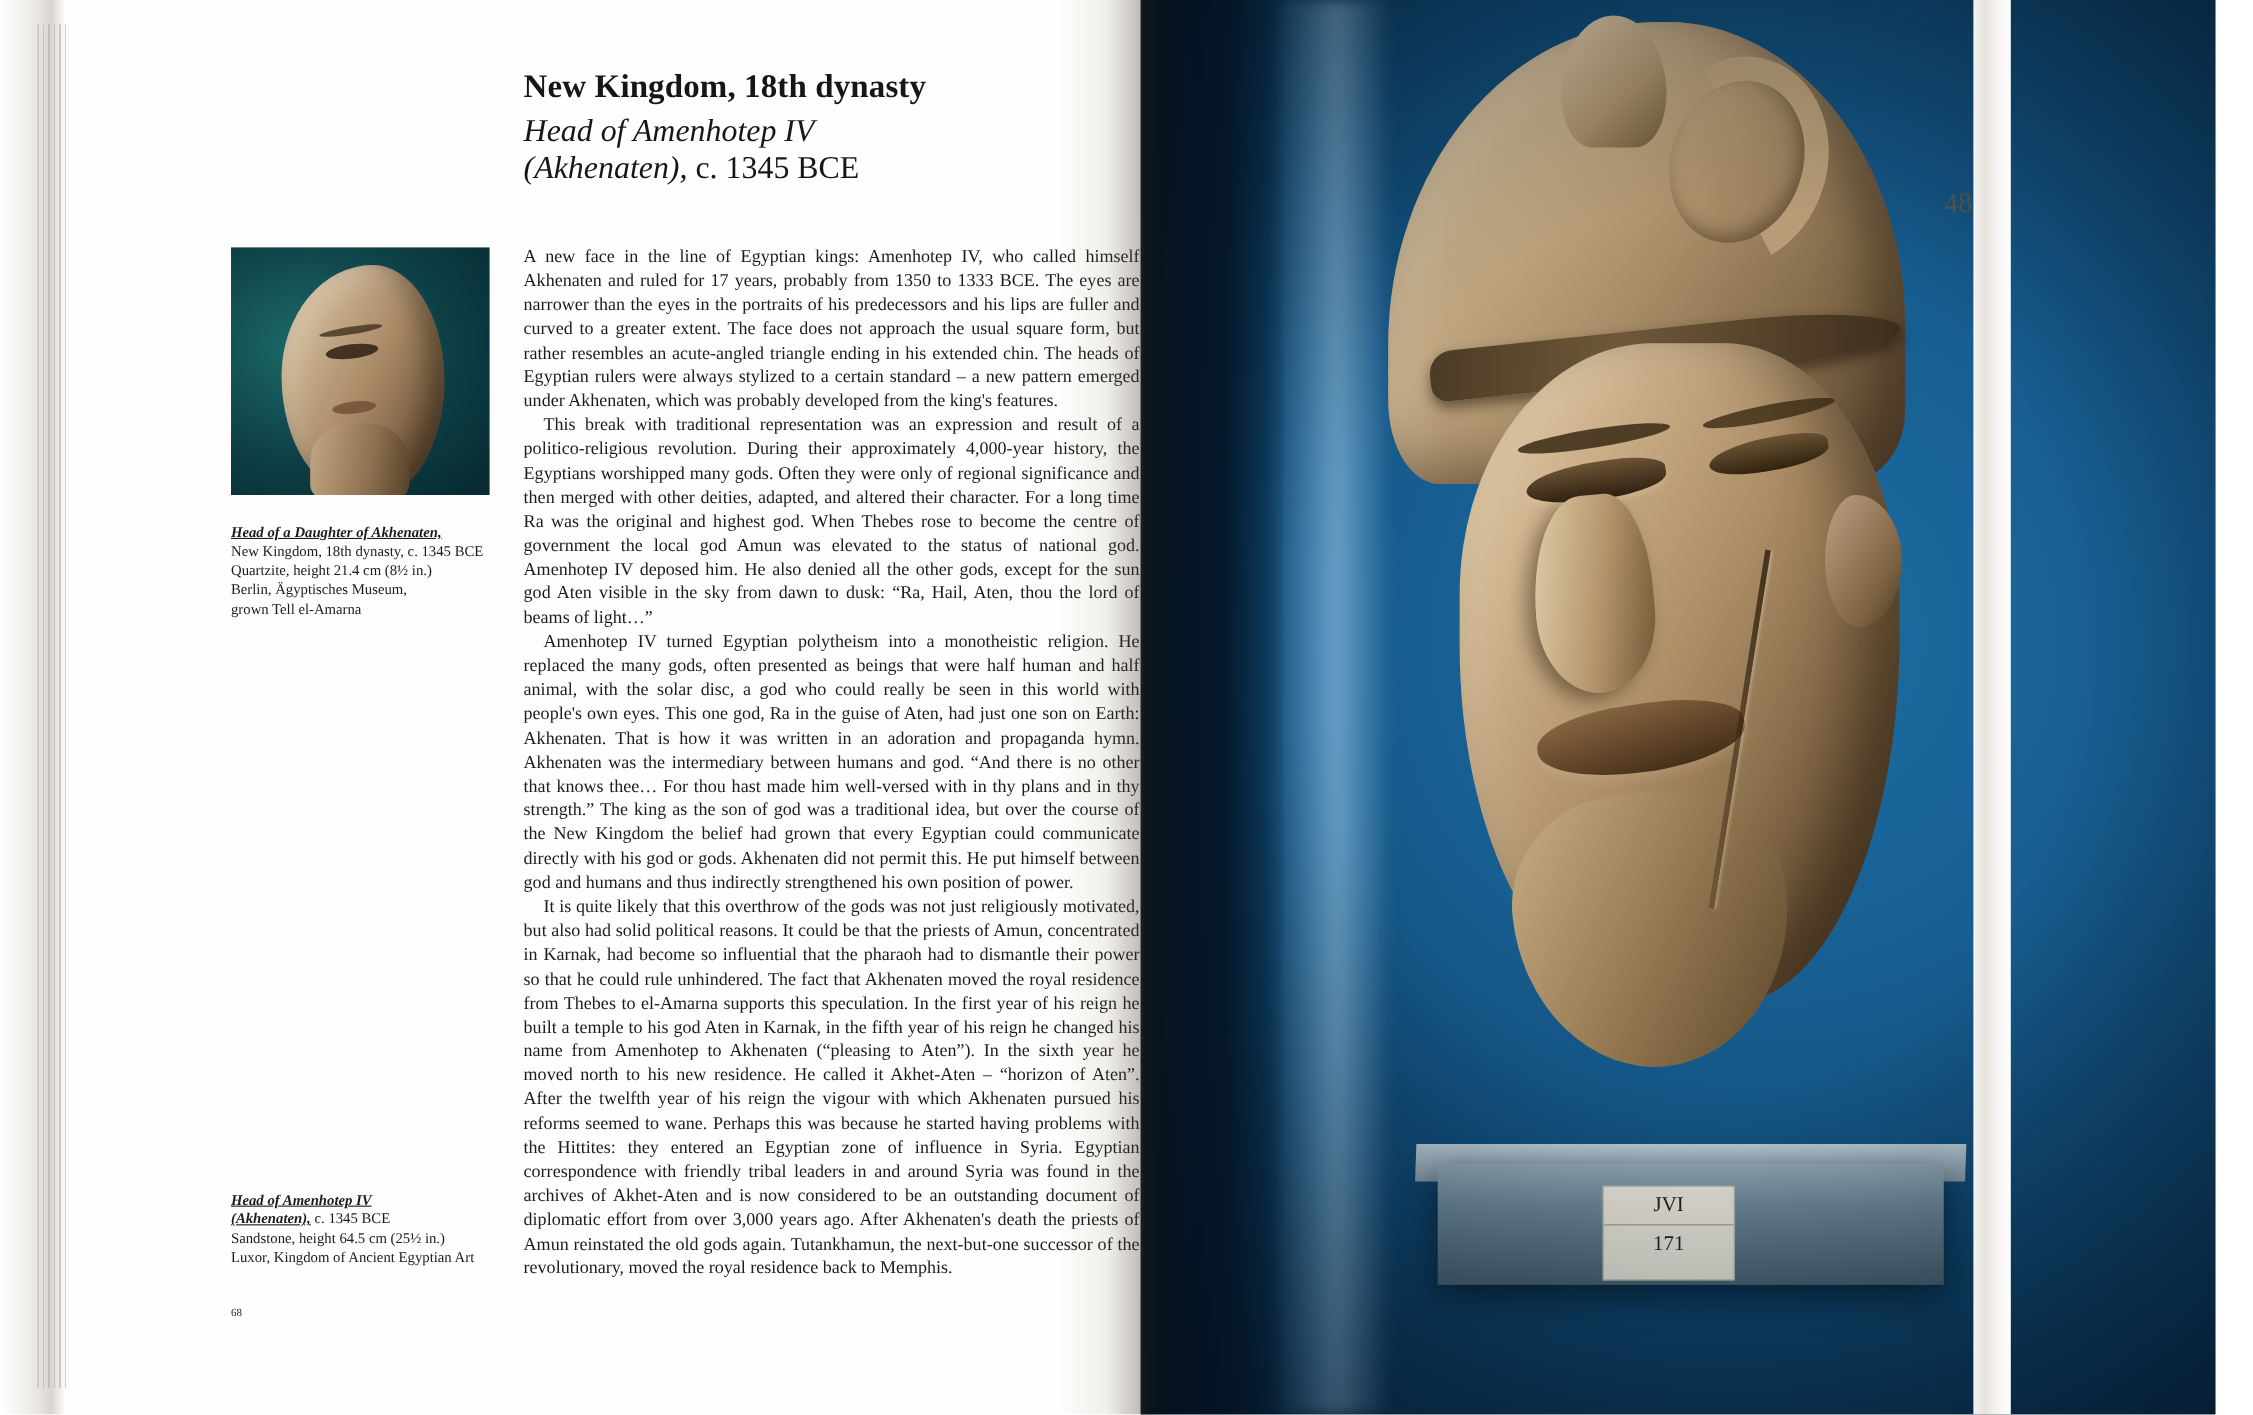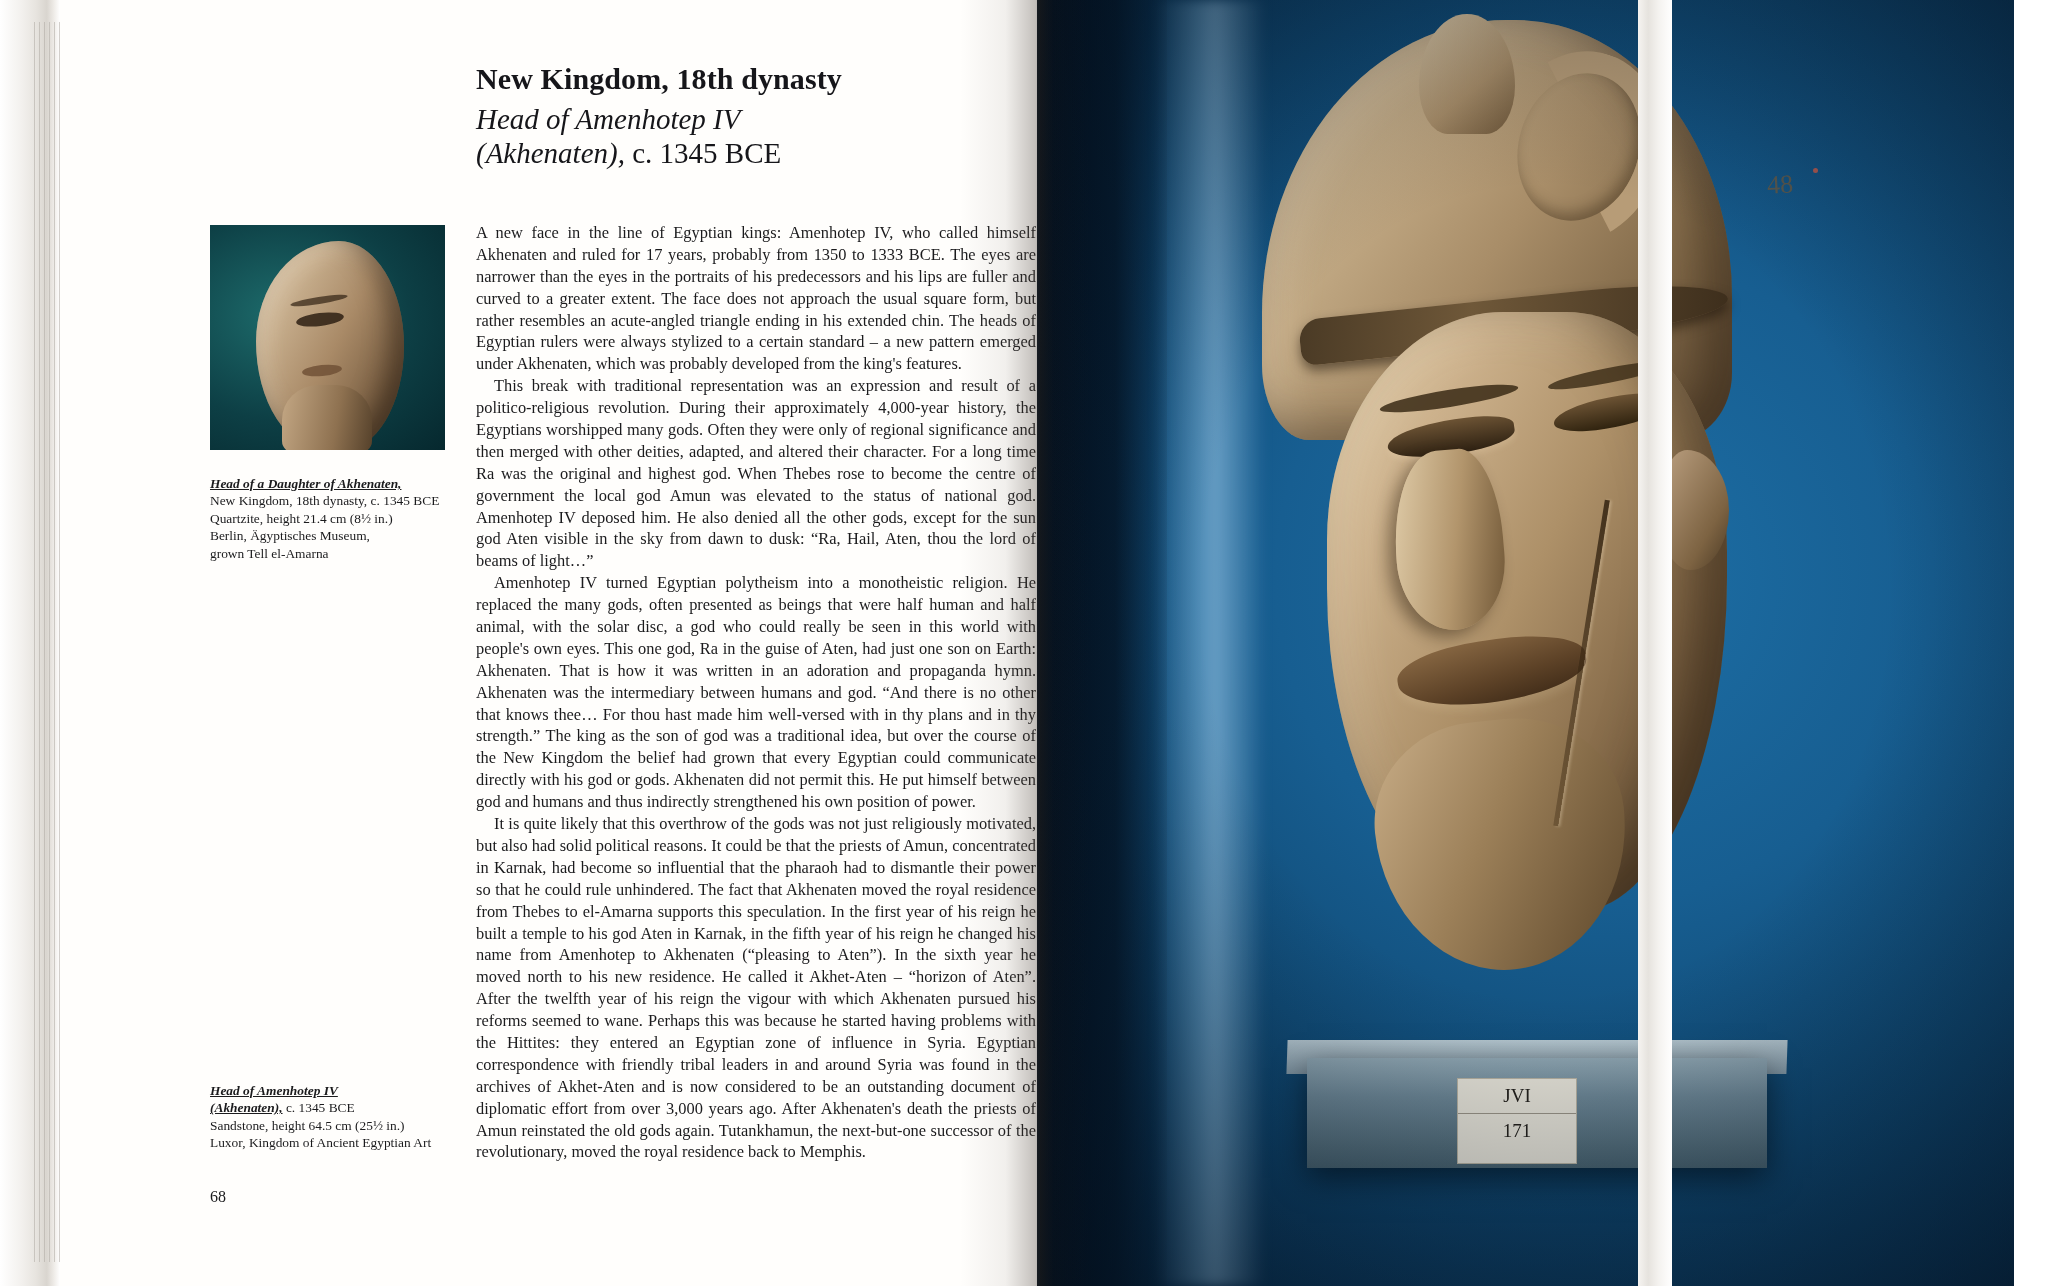--- a/index.html
+++ b/index.html
@@ -9,21 +9,21 @@
   }
   body {
     width: 2048px;
     height: 1286px;
     overflow: hidden;
     font-family: "Liberation Serif", serif;
   }
 
   .spread {
     position: relative;
-    width: 1672px;
+    width: 1828px;
     height: 1286px;
     background: #ffffff;
   }
 
   
   .edge-left {
     position: absolute;
     left: 0; top: 0;
     width: 60px; height: 1286px;
     background: linear-gradient(to right, #ffffff 0%, #f3f1ee 35%, #e7e4df 60%, #d9d5cf 78%, #efece8 90%, #ffffff 100%);
@@ -205,21 +205,21 @@
     width: 260px;
   }
   .caption-thumb { top: 475px; }
   .caption-main  { top: 1082px; }
   .caption .ital { font-style: italic; font-weight: bold; text-decoration: underline; }
 
   .folio {
     position: absolute;
     left: 152px;
     top: 1188px;
-    font-size: 16px;
+    font-size: 10px;
     color: #1b1b1d;
   }
 
   
   .photo {
     position: absolute;
     inset: 0;
     background:
       radial-gradient(ellipse 120% 90% at 58% 45%, #1d6fa6 0%, #175e91 28%, #0f466f 52%, #0a3050 72%, #061d33 100%);
   }

